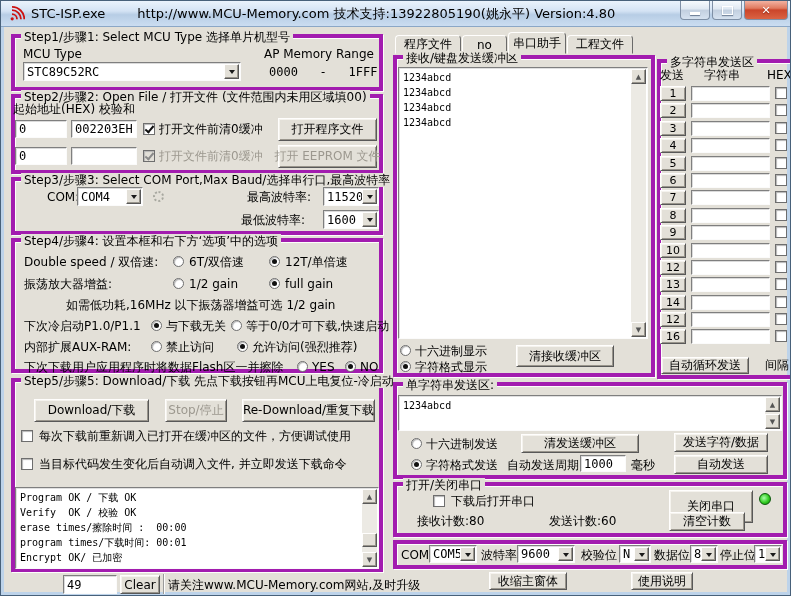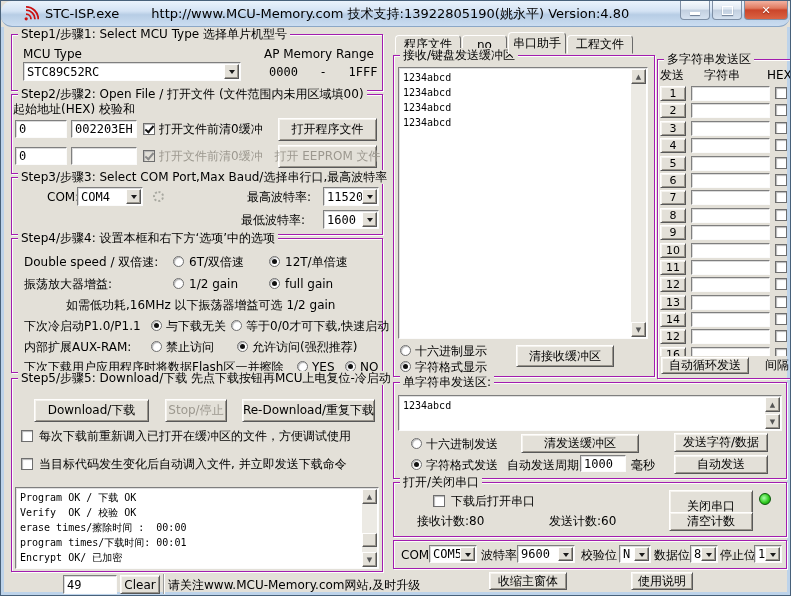--- a/index.html
+++ b/index.html
@@ -3,33 +3,33 @@
 <meta charset="utf-8">
 <style>
   html,body{margin:0;padding:0;background:#fff;}
   .window{position:relative;width:791px;height:596px;font-family:"DejaVu Sans",sans-serif;
     font-size:12px;color:#000;background:#e3e0d8;overflow:hidden;border:1px solid #48617a;box-sizing:border-box;}
   .client-frame{position:absolute;top:26px;left:0;right:0;bottom:0;border:3px solid #bdd3ea;border-top:none;
     background:#e3e0d8;box-sizing:border-box;}
   
   .titlebar{position:absolute;top:0;left:0;right:0;height:26px;
     background:linear-gradient(#eaf3fc,#d4e3f4 40%,#b7cde5 55%,#cbddf1);
-    border-bottom:1px solid #8ba7c6;display:flex;align-items:center;padding-left:22px;box-sizing:border-box;border-radius:11px;}
+    border-bottom:1px solid #8ba7c6;display:flex;align-items:center;padding-left:8px;box-sizing:border-box;}
   .title-app{font-size:13px;margin-left:6px;}
   .title-info{font-size:13px;margin-left:32px;}
   .winbtns{position:absolute;top:0;right:2px;display:flex;gap:2px;}
   .winbtn{height:19px;border:1px solid #7e8fa5;border-top:none;border-radius:0 0 4px 4px;
     display:flex;align-items:center;justify-content:center;box-sizing:border-box;
     background:linear-gradient(#f6fafd,#dfe8f2 45%,#c2cfdf 50%,#d6e2f0);}
   .winbtn.close{background:linear-gradient(#f3b2a1,#e07a60 40%,#cb452a 50%,#da6343);}
   .glyph-min{width:10px;height:3px;background:#fff;box-shadow:0 1px 1px rgba(40,60,90,.6);margin-top:6px;}
   .glyph-max{width:9px;height:7px;border:1px solid #fff;box-shadow:0 1px 1px rgba(40,60,90,.5);}
   .glyph-close{color:#fff;font-size:11px;font-weight:bold;text-shadow:0 1px 1px rgba(120,20,0,.8);line-height:1;}
   
-  .grp{position:absolute;border:1px solid #a21caf;box-shadow:1px 1px 0 #fdfdfb,inset 1px 1px 0 #fdfdfb;box-sizing:border-box;}
+  .grp{position:absolute;border:4px solid #a21caf;box-shadow:1px 1px 0 #fdfdfb,inset 1px 1px 0 #fdfdfb;box-sizing:border-box;}
   .legend{position:absolute;top:-8px;left:6px;background:#e3e0d8;padding:0 3px;line-height:14px;white-space:nowrap;}
   .lbl{position:absolute;white-space:nowrap;line-height:14px;}
   .dis-text{color:#9c988f;}
   .btn{position:absolute;background:#e3e0d8;border:1px solid;border-color:#fffefd #585858 #585858 #fffefd;
     box-shadow:inset 1px 1px 0 #f5f3ee,inset -1px -1px 0 #99958c;display:flex;align-items:center;justify-content:center;
     white-space:nowrap;box-sizing:border-box;cursor:default;}
   .btn.dis{color:#9c988f;}
   .txt{position:absolute;background:#fff;border:1px solid;border-color:#7f7f7f #fbfbfb #fbfbfb #7f7f7f;
     box-shadow:inset 1px 1px 0 rgba(0,0,0,.14);padding:1px 3px;box-sizing:border-box;
     font-family:"DejaVu Sans Mono",monospace;display:flex;align-items:center;overflow:hidden;}
@@ -270,21 +270,21 @@
 
   <div class="grp" style="left:392px;top:481px;width:394px;height:55px;">
     <span class="legend">打开/关闭串口</span>
   </div>
   <span class="check" style="left:432px;top:494px;"></span>
   <span class="lbl" style="left:450px;top:493px;">下载后打开串口</span>
   <div class="btn" style="left:668px;top:489px;width:84px;height:33px;">关闭串口</div>
   <span class="led" style="left:758px;top:492px;"></span>
   <span class="lbl" style="left:416px;top:513px;">接收计数:80</span>
   <span class="lbl" style="left:548px;top:513px;">发送计数:60</span>
-  <div class="btn" style="left:668px;top:511px;width:84px;height:19px;">清空计数</div>
+  <div class="btn" style="left:668px;top:511px;width:76px;height:19px;">清空计数</div>
 
   <div class="grp" style="left:392px;top:539px;width:394px;height:29px;"></div>
   <span class="lbl" style="left:400px;top:547px;">COM</span>
   <div class="txt combo" style="left:428px;top:544px;width:48px;height:18px;">
     <span>COM5</span>
     <span class="combo-btn">
         <span class="caret"></span>
       </span>
   </div>
   <span class="lbl" style="left:480px;top:547px;">波特率</span>
@@ -369,25 +369,20 @@
         <div class="btn ms-num">9</div>
         <div class="txt ms-input"></div>
         <span class="check ms-chk"></span>
       </div>
       <div class="ms-row">
         <div class="btn ms-num">10</div>
         <div class="txt ms-input"></div>
         <span class="check ms-chk"></span>
       </div>
       <div class="ms-row">
-        <div class="btn ms-num">11</div>
-        <div class="txt ms-input"></div>
-        <span class="check ms-chk"></span>
-      </div>
-      <div class="ms-row">
         <div class="btn ms-num">12</div>
         <div class="txt ms-input"></div>
         <span class="check ms-chk"></span>
       </div>
       <div class="ms-row">
         <div class="btn ms-num">13</div>
         <div class="txt ms-input"></div>
         <span class="check ms-chk"></span>
       </div>
       <div class="ms-row">

